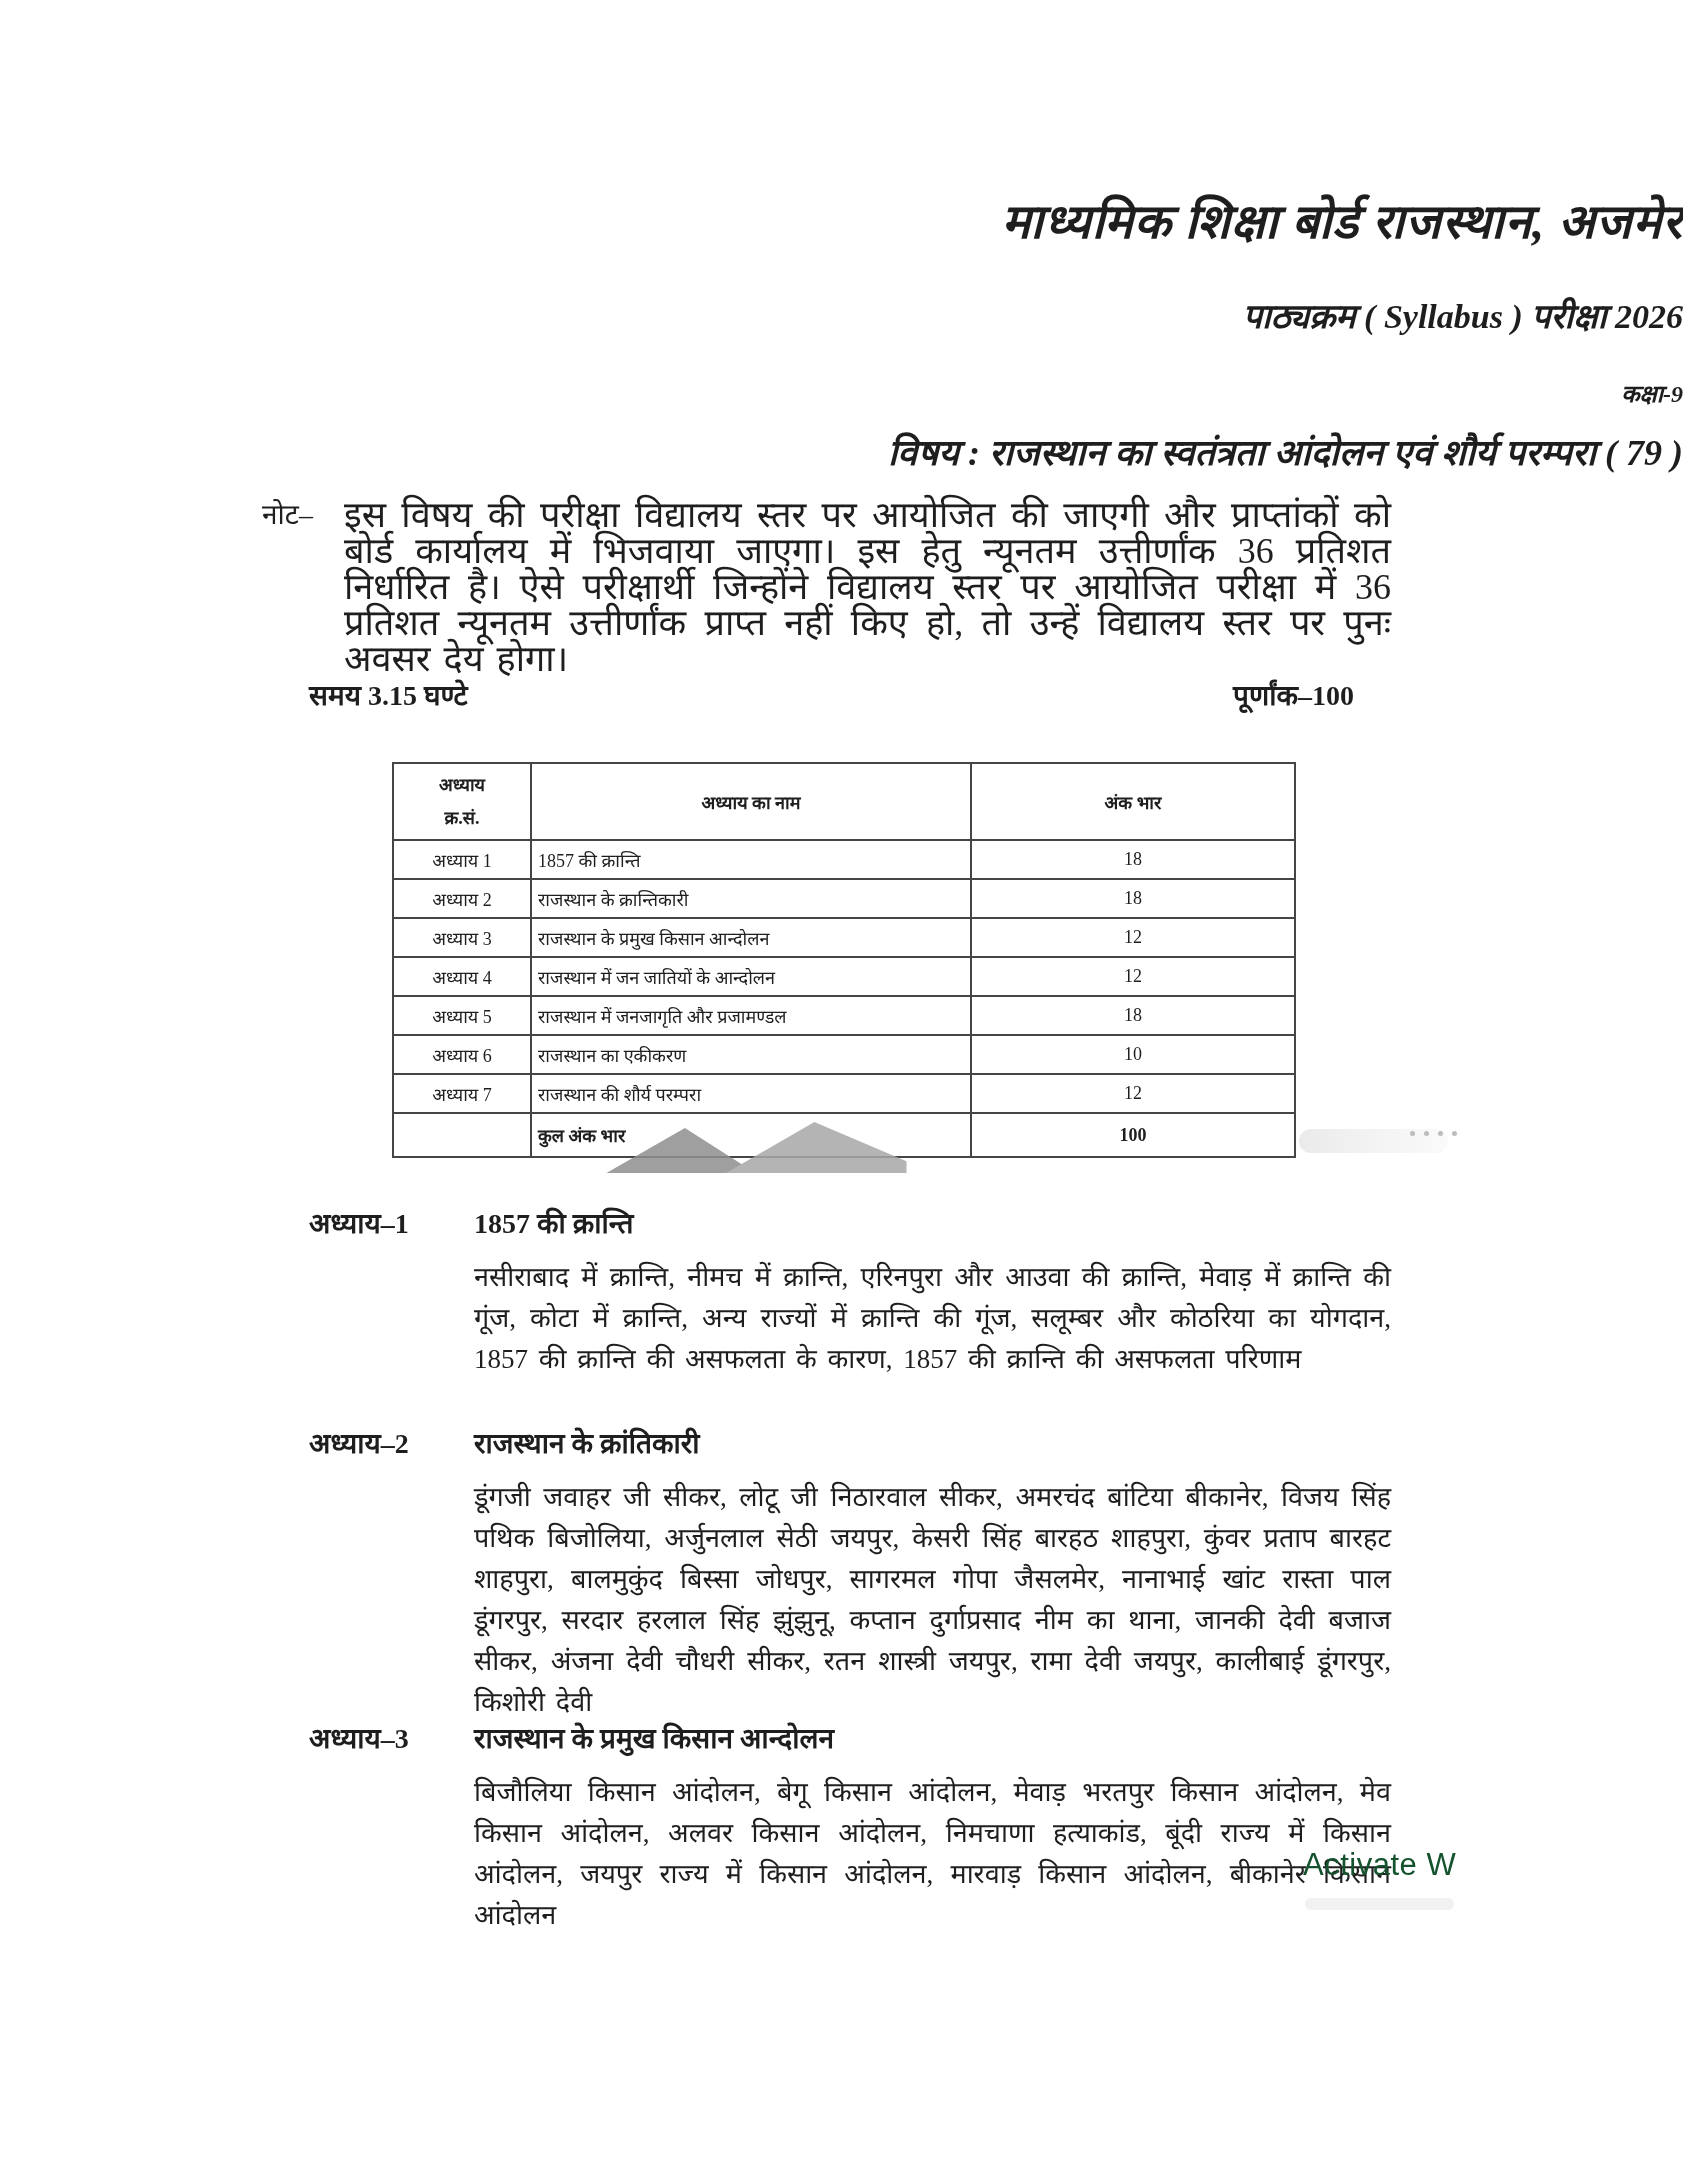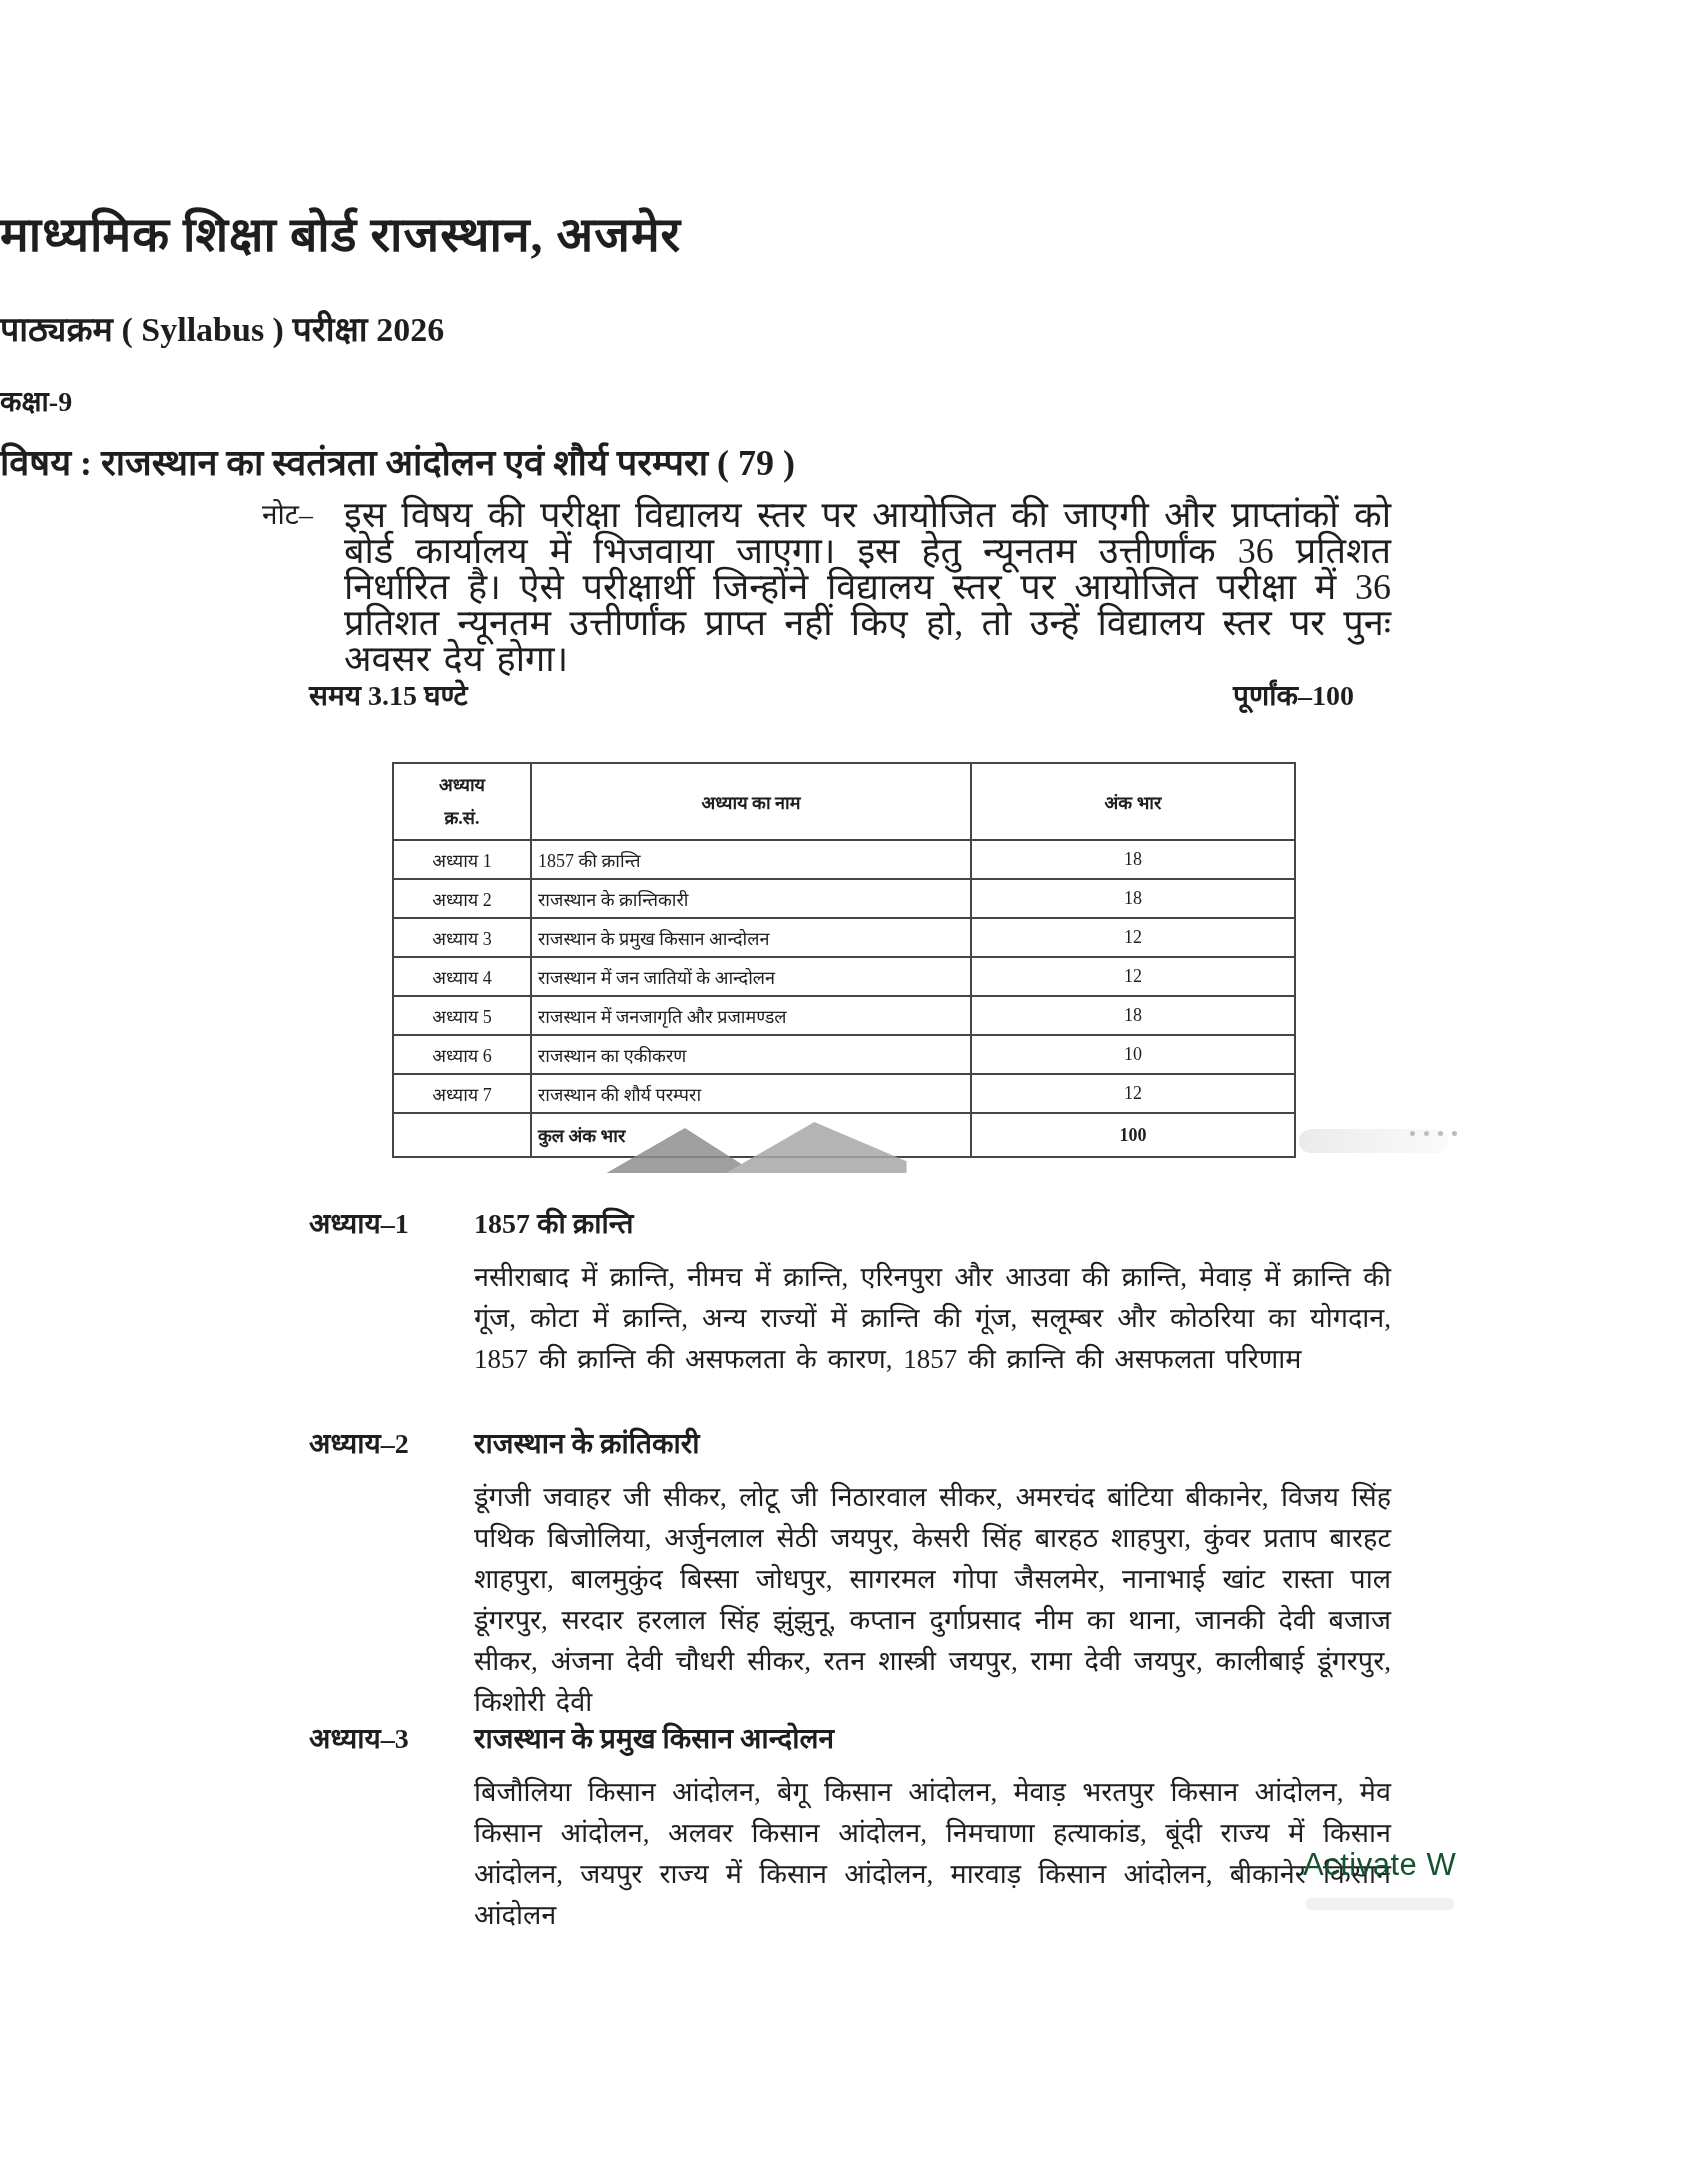--- a/index.html
+++ b/index.html
@@ -6,24 +6,24 @@
   .page{
     position:relative;
     width:1683px;height:2178px;
     background:#ffffff;
     overflow:hidden;
     font-family:"Liberation Serif","DejaVu Serif",serif;
     color:#1e1e1e;
   }
 
   
-  .header{position:absolute;top:200px;left:0;width:100%;text-align:left;}
+  .header{position:absolute;top:187px;left:0;width:100%;text-align:right;font-style:italic;}
   .board-title{font-size:48px;font-weight:700;letter-spacing:1px;}
   .syllabus-line{font-size:34px;font-weight:700;margin-top:40px;}
-  .class-line{font-size:28px;font-weight:700;margin-top:30px;}
+  .class-line{font-size:24px;font-weight:700;margin-top:38px;}
   .subject-line{font-size:36px;font-weight:700;margin-top:18px;}
 
   
   .note{position:absolute;top:497px;left:231px;width:1160px;display:flex;}
   .note-label{flex:none;width:113px;font-weight:400;font-size:28px;line-height:36px;text-align:center;}
   .note-text{flex:1;text-align:justify;font-size:36px;line-height:36px;word-spacing:4px;}
 
   
   .meta{position:absolute;top:675px;left:309px;right:329px;
         display:flex;justify-content:space-between;

